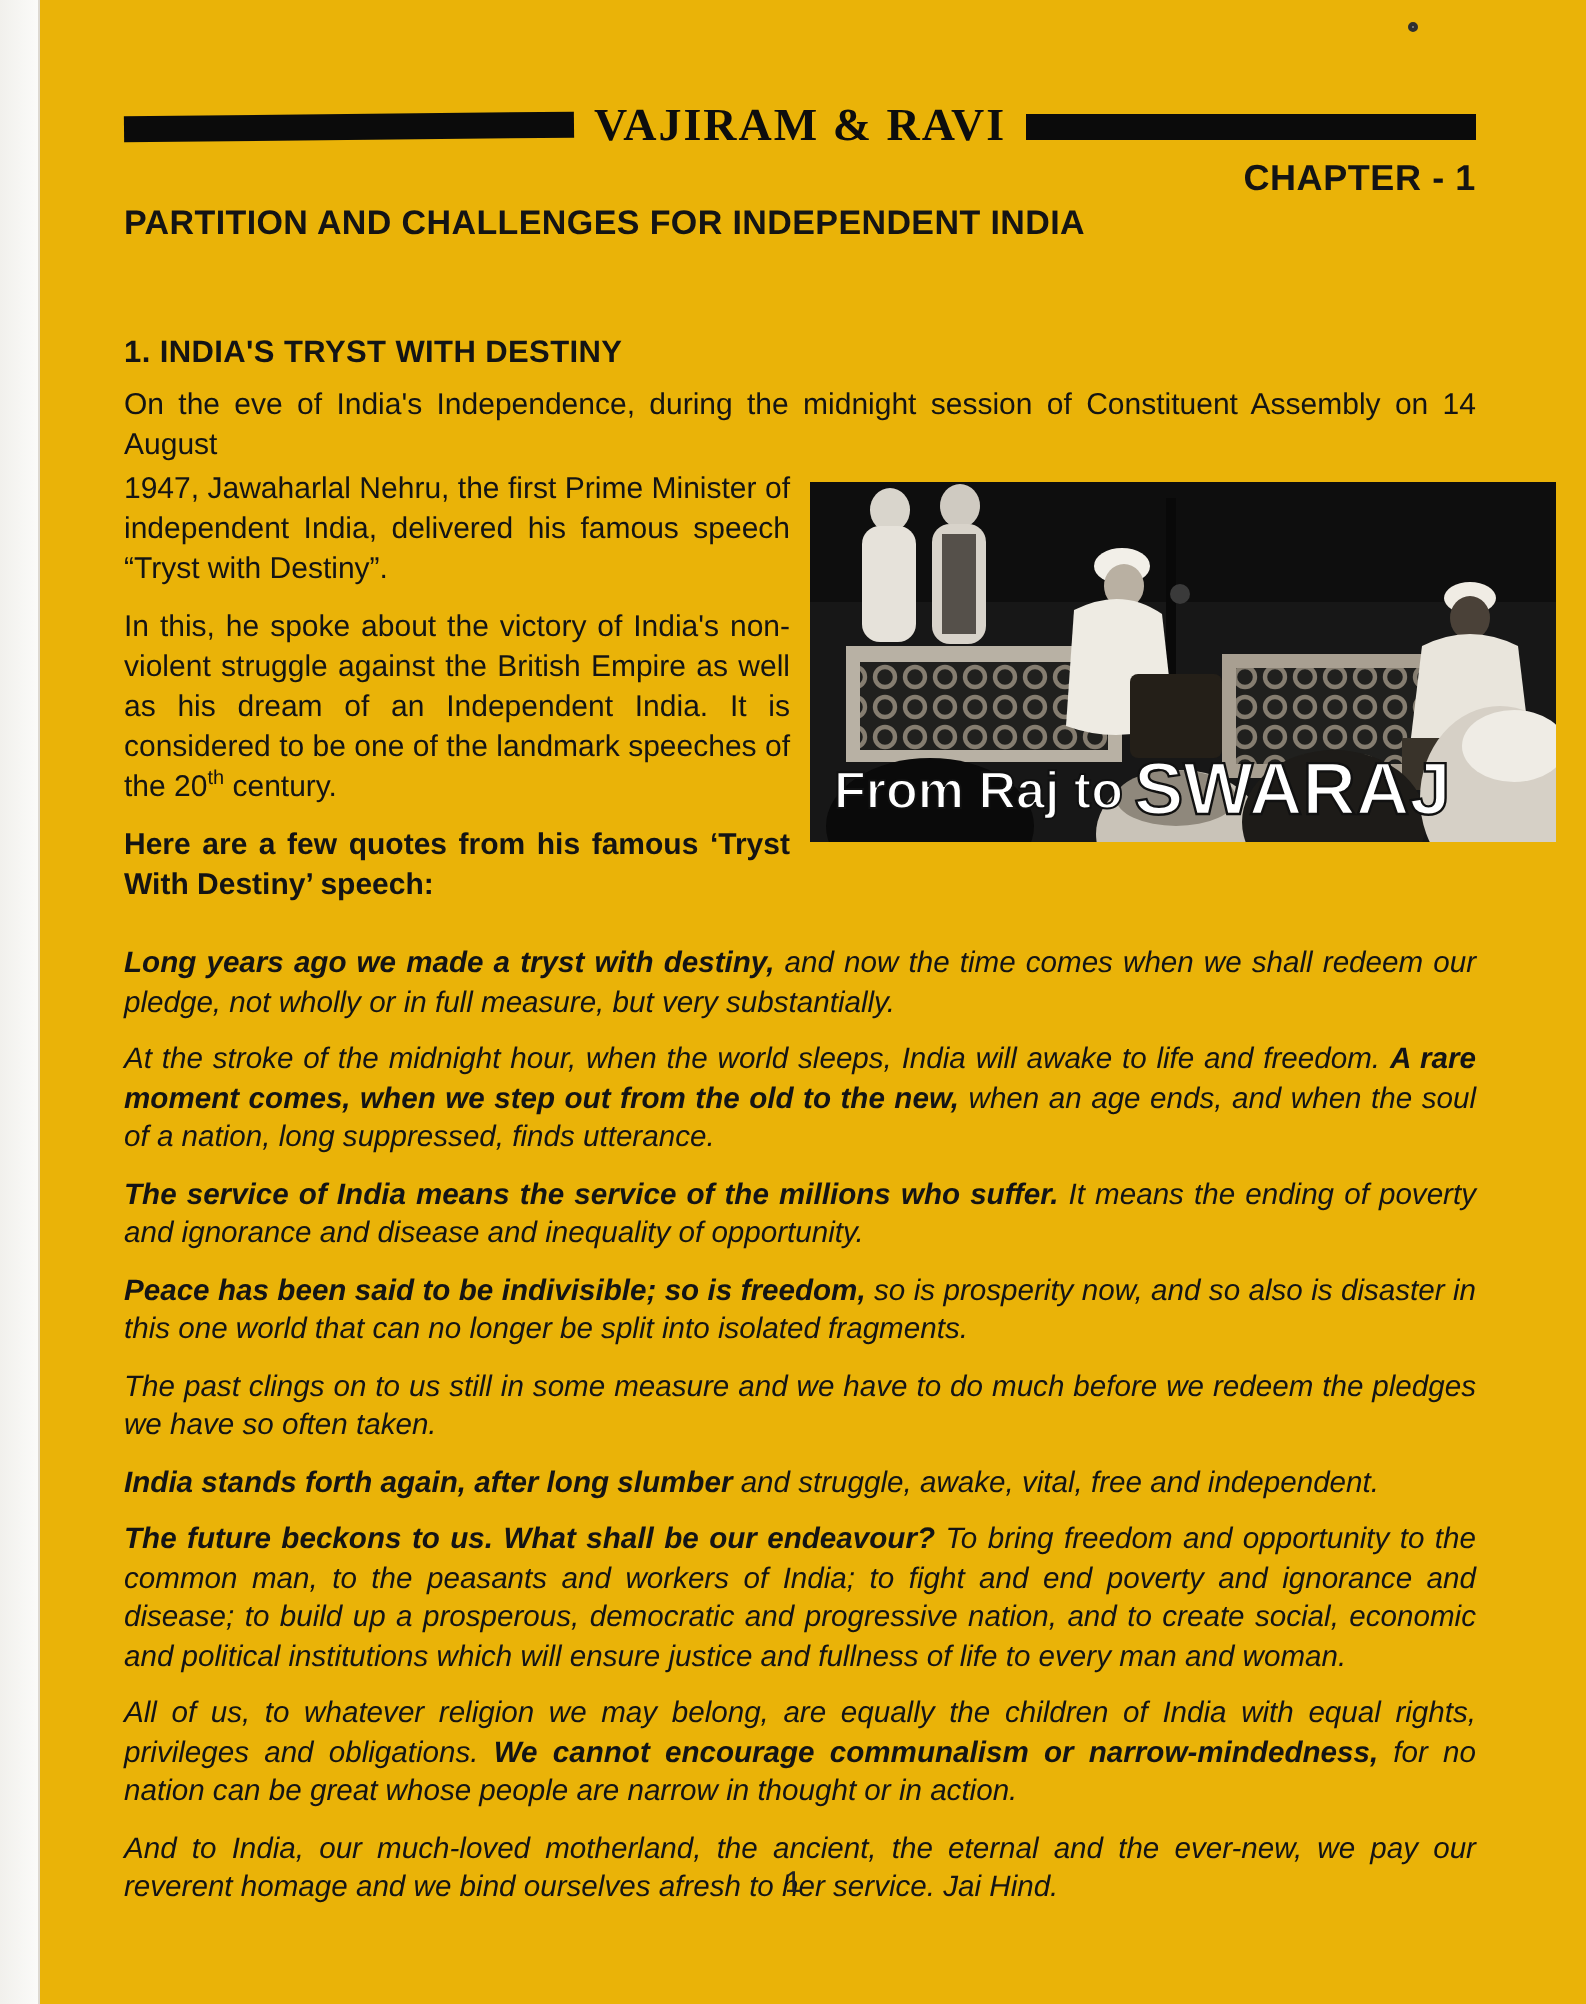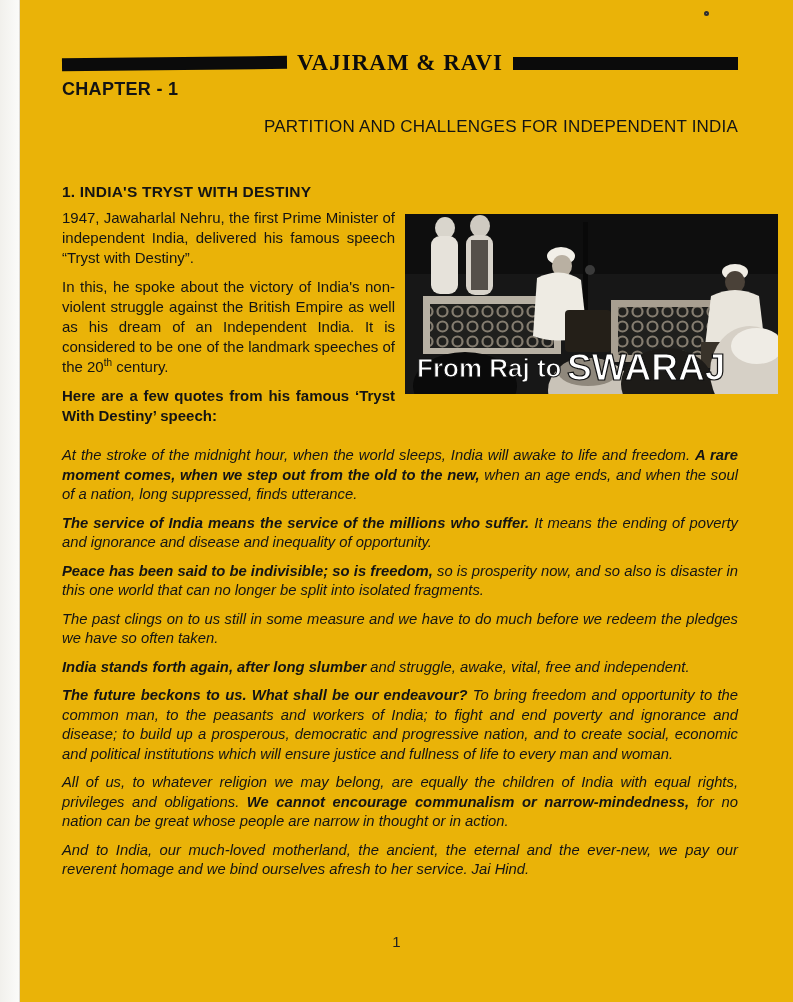--- a/index.html
+++ b/index.html
@@ -26,22 +26,22 @@
   .content { position: absolute; left: 62px; top: 50px; width: 676px; }
 
   .brand-row { display: flex; align-items: center; gap: 10px; }
   .bar { flex: 1; height: 13px; background: #0b0b0b; }
   .bar-left { transform: rotate(-0.6deg); }
   .brand {
     font-family: "Liberation Serif", serif;
     font-weight: 700; font-size: 23px; letter-spacing: 1px;
     white-space: nowrap; color: #0d0d0d;
   }
-  .chapter { text-align: left; font-weight: 700; font-size: 18px; margin-top: 3px; letter-spacing: .3px; }
-  .doc-title { text-align: right; font-weight: 400; font-size: 17px; margin-top: 17px; letter-spacing: .2px; }
+  .chapter { text-align: right; font-weight: 700; font-size: 18px; margin-top: 3px; letter-spacing: .3px; }
+  .doc-title { text-align: left; font-weight: 700; font-size: 17px; margin-top: 2px; letter-spacing: .2px; }
 
   .sec-heading { font-weight: 700; font-size: 15.5px; margin: 46px 0 7px 0; letter-spacing: .2px; }
 
   .para { font-size: 15px; line-height: 20px; text-align: justify; margin: 0 0 9px 0; }
 
   .wrap-row { display: flex; gap: 10px; align-items: flex-start; margin-top: 2px; }
   .wrap-left { width: 333px; flex: none; }
   .photo-box { width: 373px; height: 180px; flex: none; margin-top: 6px; }
   .photo-box svg { display: block; width: 100%; height: 100%; }
   .lead-in { font-weight: 700; }
@@ -65,20 +65,21 @@
     <div class="brand-row">
       <div class="bar bar-left"></div>
       <div class="brand">VAJIRAM &amp; RAVI</div>
       <div class="bar"></div>
     </div>
     <div class="chapter">CHAPTER - 1</div>
     <div class="doc-title">PARTITION AND CHALLENGES FOR INDEPENDENT INDIA</div>
 
     <div class="sec-heading">1. INDIA'S TRYST WITH DESTINY</div>
 
+    <p class="para" style="margin-bottom:0;">On the eve of India's Independence, during the midnight session of Constituent Assembly on 14 August</p>
 
     <div class="wrap-row">
       <div class="wrap-left">
         <p class="para">1947, Jawaharlal Nehru, the first Prime Minister of independent India, delivered his famous speech “Tryst with Destiny”.</p>
         <p class="para"><span>In this, he spoke about the victory of India's non-violent struggle against the British Empire as well as his dream of an Independent India. It is considered to be one of the landmark speeches of the 20</span><sup class="ord">th</sup><span> century.</span></p>
         <p class="para lead-in">Here are a few quotes from his famous ‘Tryst With Destiny’ speech:</p>
       </div>
 
       <div class="photo-box">
         <svg viewBox="0 0 373 180" xmlns="http://www.w3.org/2000/svg">
@@ -122,20 +123,21 @@
           <ellipse cx="345" cy="158" rx="40" ry="46" fill="#d6d0c6"></ellipse>
           <ellipse cx="352" cy="132" rx="26" ry="18" fill="#efece5"></ellipse>
 
           <text x="12" y="163" font-family="Liberation Sans, sans-serif" font-size="26" font-weight="bold" fill="#ffffff" stroke="#111111" stroke-width="1">From Raj to</text>
           <text x="162" y="166" font-family="Liberation Sans, sans-serif" font-size="37" font-weight="bold" fill="#ffffff" stroke="#111111" stroke-width="1.2">SWARAJ</text>
         </svg>
       </div>
     </div>
 
     <div class="quotes-block">
+      <p class="quote"><span class="qp"></span><span class="qb">Long years ago we made a tryst with destiny,</span><span class="qp"> and now the time comes when we shall redeem our pledge, not wholly or in full measure, but very substantially.</span></p>
       <p class="quote"><span class="qp">At the stroke of the midnight hour, when the world sleeps, India will awake to life and freedom. </span><span class="qb">A rare moment comes, when we step out from the old to the new,</span><span class="qp"> when an age ends, and when the soul of a nation, long suppressed, finds utterance.</span></p>
       <p class="quote"><span class="qp"></span><span class="qb">The service of India means the service of the millions who suffer.</span><span class="qp"> It means the ending of poverty and ignorance and disease and inequality of opportunity.</span></p>
       <p class="quote"><span class="qp"></span><span class="qb">Peace has been said to be indivisible; so is freedom,</span><span class="qp"> so is prosperity now, and so also is disaster in this one world that can no longer be split into isolated fragments.</span></p>
       <p class="quote"><span class="qp">The past clings on to us still in some measure and we have to do much before we redeem the pledges we have so often taken.</span><span class="qb"></span><span class="qp"></span></p>
       <p class="quote"><span class="qp"></span><span class="qb">India stands forth again, after long slumber</span><span class="qp"> and struggle, awake, vital, free and independent.</span></p>
       <p class="quote"><span class="qp"></span><span class="qb">The future beckons to us. What shall be our endeavour?</span><span class="qp"> To bring freedom and opportunity to the common man, to the peasants and workers of India; to fight and end poverty and ignorance and disease; to build up a prosperous, democratic and progressive nation, and to create social, economic and political institutions which will ensure justice and fullness of life to every man and woman.</span></p>
       <p class="quote"><span class="qp">All of us, to whatever religion we may belong, are equally the children of India with equal rights, privileges and obligations. </span><span class="qb">We cannot encourage communalism or narrow-mindedness,</span><span class="qp"> for no nation can be great whose people are narrow in thought or in action.</span></p>
       <p class="quote"><span class="qp">And to India, our much-loved motherland, the ancient, the eternal and the ever-new, we pay our reverent homage and we bind ourselves afresh to her service. Jai Hind.</span><span class="qb"></span><span class="qp"></span></p>
     </div>
 

